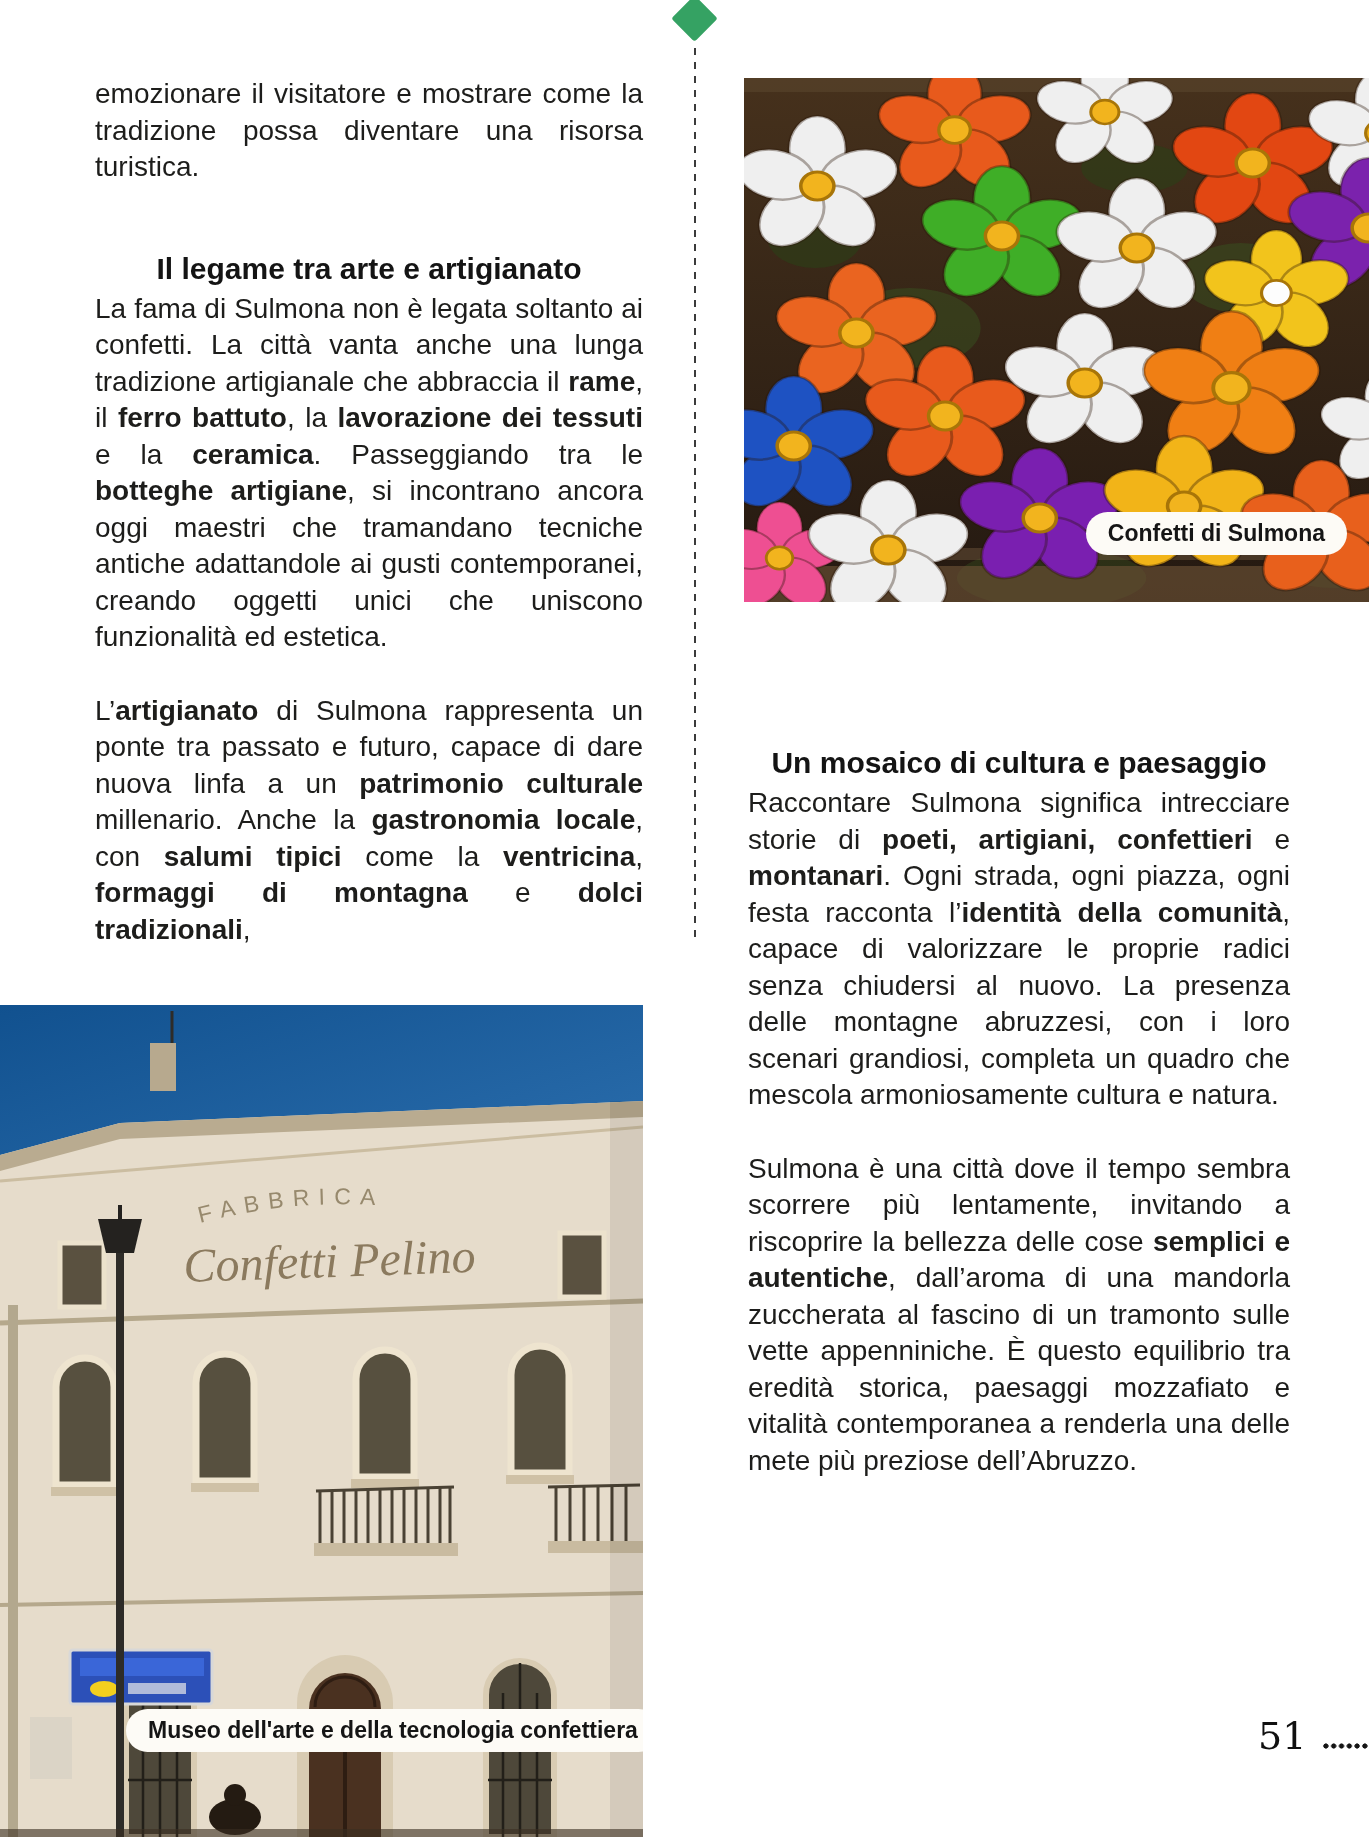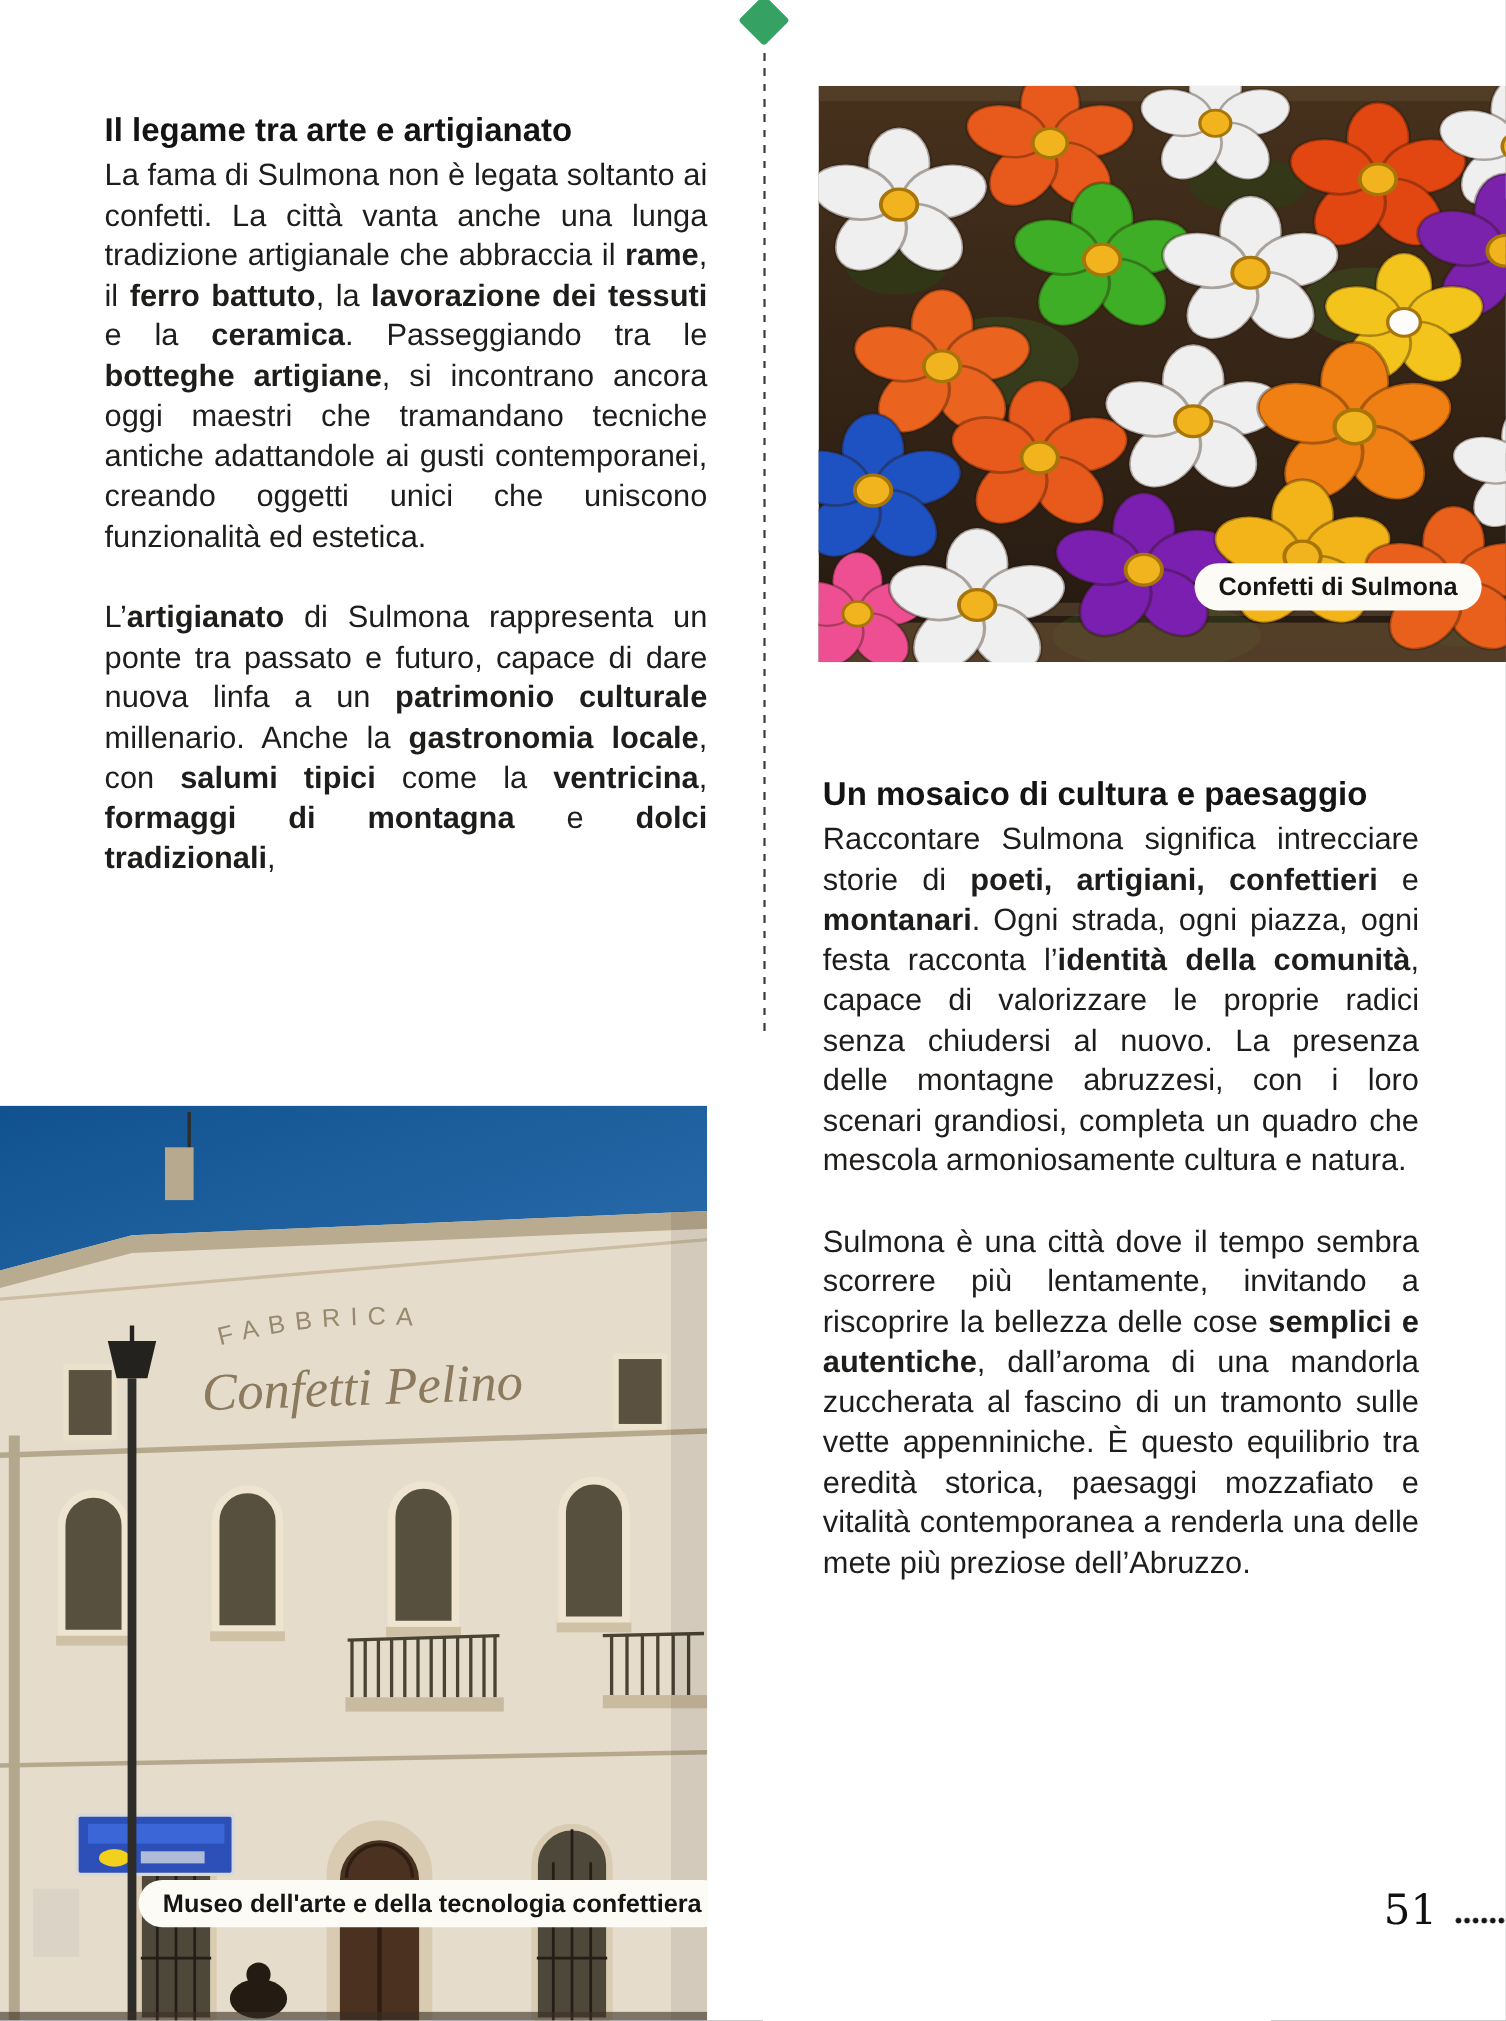--- a/index.html
+++ b/index.html
@@ -7,21 +7,21 @@
         font-family:"Liberation Sans",sans-serif;color:#1d1d1b;margin:0 auto;}
   .diamond{position:absolute;left:678px;top:2px;width:33px;height:33px;background:#35a263;
            transform:rotate(45deg);border-radius:3px;}
   .divider{position:absolute;left:694px;top:48px;width:2px;height:892px;
            background:repeating-linear-gradient(180deg,#3b3b3b 0 7px,transparent 7px 14px);}
   .col{position:absolute;text-align:justify;font-size:28px;line-height:36.5px;}
   .col-left{left:95px;top:76px;width:548px;}
   .col-right{left:748px;top:680px;width:542px;}
   .col p{margin:0;}
   .col p.spaced{margin-top:37px;}
-  .col h2{margin:24px 0 3px 0;font-size:30px;line-height:38px;font-weight:700;text-align:left;color:#141414;}
+  .col h2{margin:64px 0 3px 0;font-size:30px;line-height:38px;font-weight:700;text-align:center;color:#141414;}
   .col b{font-weight:700;}
   figure{margin:0;position:absolute;overflow:hidden;}
   .photo-confetti{left:744px;top:78px;width:646px;height:524px;}
   .photo-museum{left:0;top:1005px;width:643px;height:832px;}
   figure svg{display:block;width:100%;height:100%;}
   .chip{position:absolute;background:#fdfbf6;color:#151515;font-weight:700;font-size:23px;
         line-height:1;padding:10px 22px;border-radius:26px;white-space:nowrap;}
   .chip-confetti{right:43px;bottom:47px;}
   .chip-museum{left:126px;bottom:85px;}
   .pagenum{position:absolute;left:1258px;top:1714px;font-family:"DejaVu Serif",serif;
@@ -32,20 +32,21 @@
 </style>
 </head>
 <body>
 
 <div class="page">
 
   <div class="diamond"></div>
   <div class="divider"></div>
 
   <div class="col col-left">
+    <p><span>emozionare il visitatore e mostrare come la tradizione possa diventare una risorsa turistica.</span></p>
     <h2>Il legame tra arte e artigianato</h2>
     <p><span>La fama di Sulmona non è legata soltanto ai confetti. La città vanta anche una lunga tradizione artigianale che abbraccia il </span><b>rame</b><span>, il </span><b>ferro battuto</b><span>, la </span><b>lavorazione dei tessuti</b><span> e la </span><b>ceramica</b><span>. Passeggiando tra le </span><b>botteghe artigiane</b><span>, si incontrano ancora oggi maestri che tramandano tecniche antiche adattandole ai gusti contemporanei, creando oggetti unici che uniscono funzionalità ed estetica.</span></p>
     <p class="spaced"><span>L’</span><b>artigianato</b><span> di Sulmona rappresenta un ponte tra passato e futuro, capace di dare nuova linfa a un </span><b>patrimonio culturale</b><span> millenario. Anche la </span><b>gastronomia locale</b><span>, con </span><b>salumi tipici</b><span> come la </span><b>ventricina</b><span>, </span><b>formaggi di montagna</b><span> e </span><b>dolci tradizionali</b><span>,</span></p>
   </div>
 
   <figure class="photo-confetti">
     <svg viewBox="0 0 546 524" preserveAspectRatio="none">
       <defs>
         <linearGradient id="bgG" x1="0" y1="0" x2="0" y2="1">
           <stop offset="0" stop-color="#46311c"></stop>

